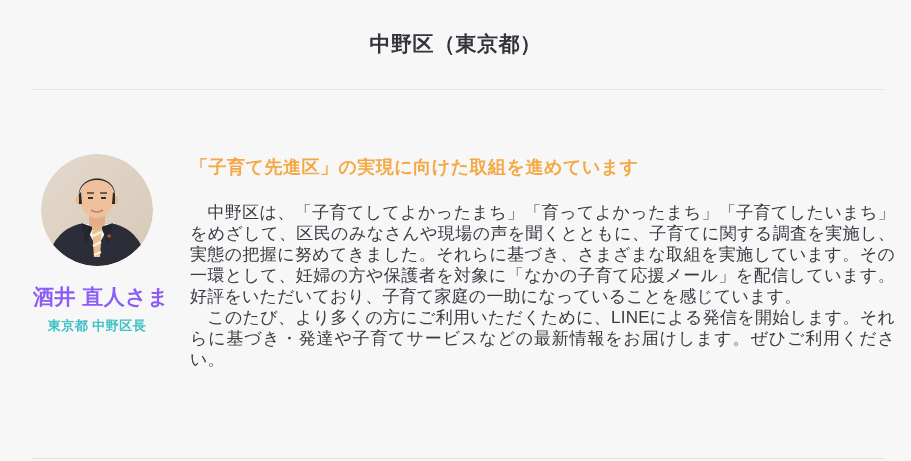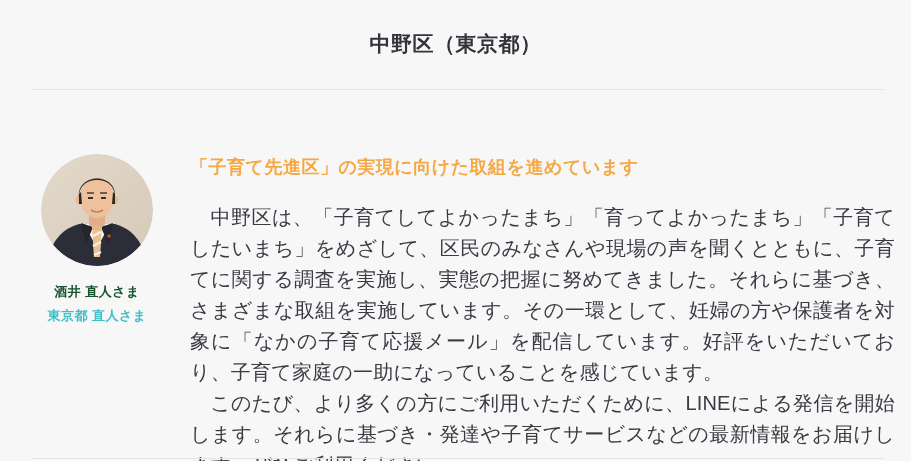--- a/index.html
+++ b/index.html
@@ -54,23 +54,23 @@
   }
   .avatar{
     width:112px;height:112px;
     border-radius:50%;
     overflow:hidden;
     margin:0 auto;
     display:block;
   }
   .profile-name{
     margin-top:17px;
-    font-size:13px;
+    font-size:21px;
     font-weight:bold;
-    color:#14532d;
+    color:#8b5cf6;
     letter-spacing:.5px;
     white-space:nowrap;
   }
   .profile-title{
     margin-top:6px;
     font-size:13px;
     font-weight:bold;
     color:var(--teal);
     letter-spacing:.5px;
     white-space:nowrap;
@@ -81,22 +81,22 @@
     min-width:0;
   }
   .lead-heading{
     font-size:18px;
     font-weight:bold;
     line-height:26px;
     color:var(--orange);
     letter-spacing:.5px;
   }
   .body-text p{
-    font-size:20px;
-    line-height:31px;
+    font-size:17px;
+    line-height:21px;
     color:var(--body-ink);
     text-align:justify;
     letter-spacing:.2px;
   }
   .body-text p.first{
     margin-top:22px;
   }
 </style>
 </head>
 <body>
@@ -152,21 +152,21 @@
           <line x1="46" y1="39" x2="53" y2="39" stroke="#4a3a2e" stroke-width="1.6"></line>
           <line x1="59" y1="39" x2="66" y2="39" stroke="#4a3a2e" stroke-width="1.6"></line>
           <line x1="47" y1="44" x2="52" y2="44" stroke="#33302d" stroke-width="1.8"></line>
           <line x1="60" y1="44" x2="65" y2="44" stroke="#33302d" stroke-width="1.8"></line>
           <path d="M50,56 Q56,60 62,56" fill="none" stroke="#b97f63" stroke-width="1.6"></path>
 
           <circle cx="68" cy="82" r="1.8" fill="#b5541f"></circle>
         </g>
       </svg>
       <div class="profile-name">酒井 直人さま</div>
-      <div class="profile-title">東京都 直人さま</div>
+      <div class="profile-title">東京都 中野区長</div>
     </div>
 
     <div class="text-col">
       <h3 class="lead-heading">「子育て先進区」の実現に向けた取組を進めています</h3>
       <div class="body-text">
         <p class="first">　中野区は、「子育てしてよかったまち」「育ってよかったまち」「子育てしたいまち」をめざして、区民のみなさんや現場の声を聞くとともに、子育てに関する調査を実施し、実態の把握に努めてきました。それらに基づき、さまざまな取組を実施しています。その一環として、妊婦の方や保護者を対象に「なかの子育て応援メール」を配信しています。好評をいただいており、子育て家庭の一助になっていることを感じています。</p>
         <p>　このたび、より多くの方にご利用いただくために、LINEによる発信を開始します。それらに基づき・発達や子育てサービスなどの最新情報をお届けします。ぜひご利用ください。</p>
       </div>
     </div>
 

